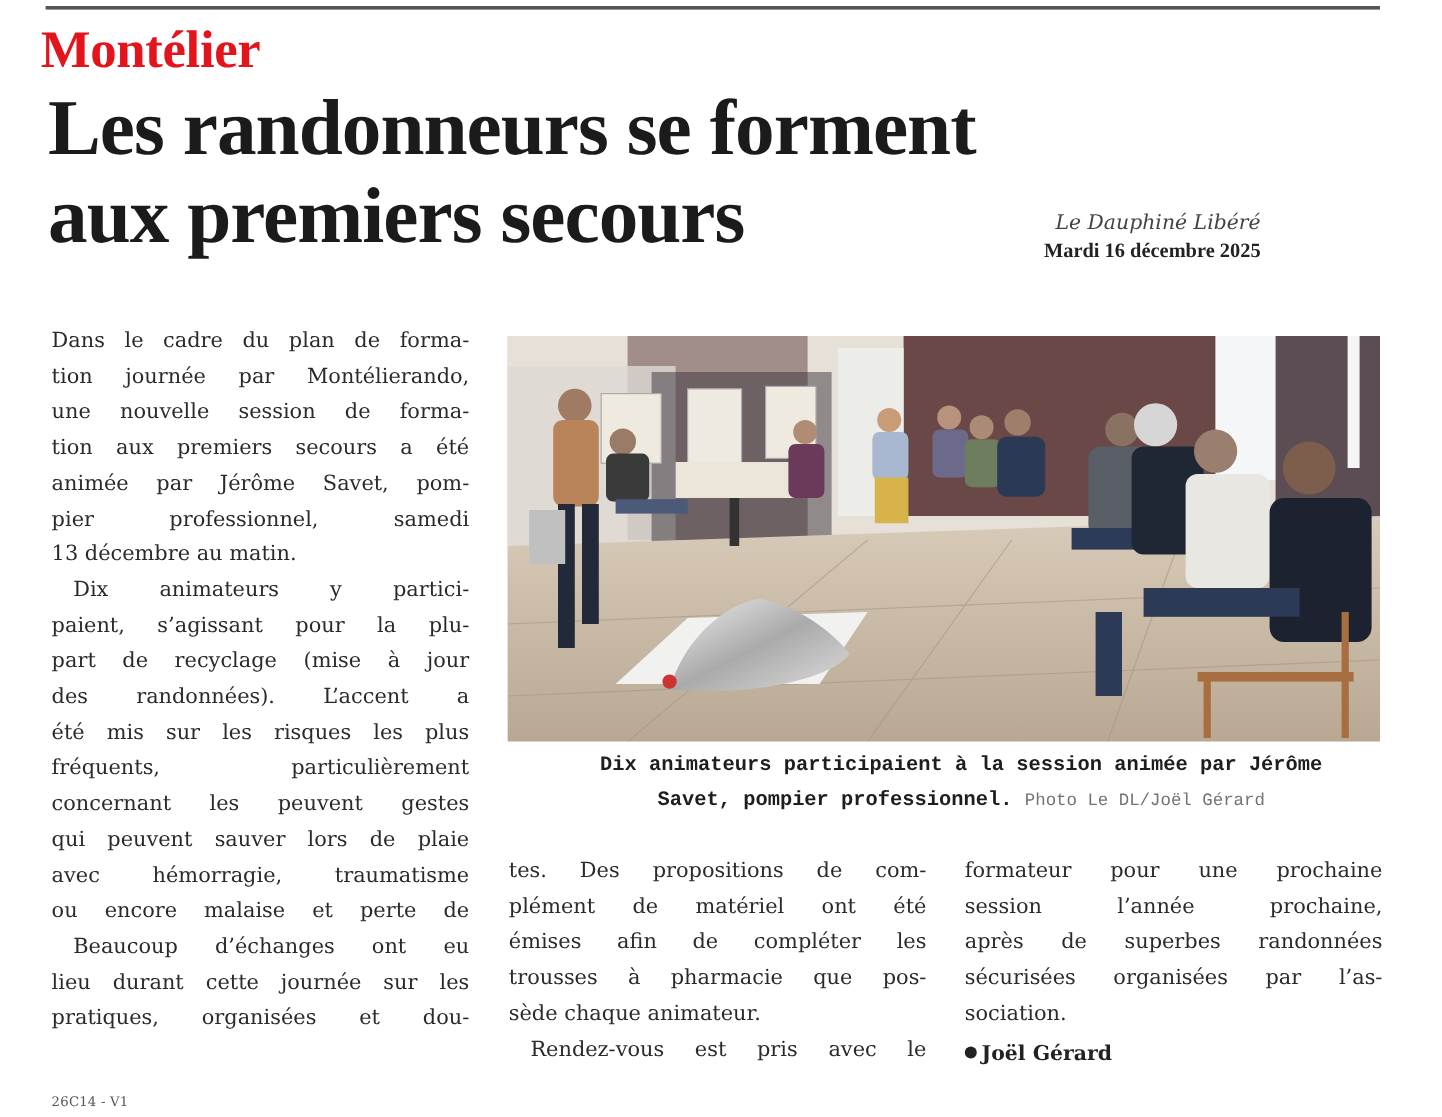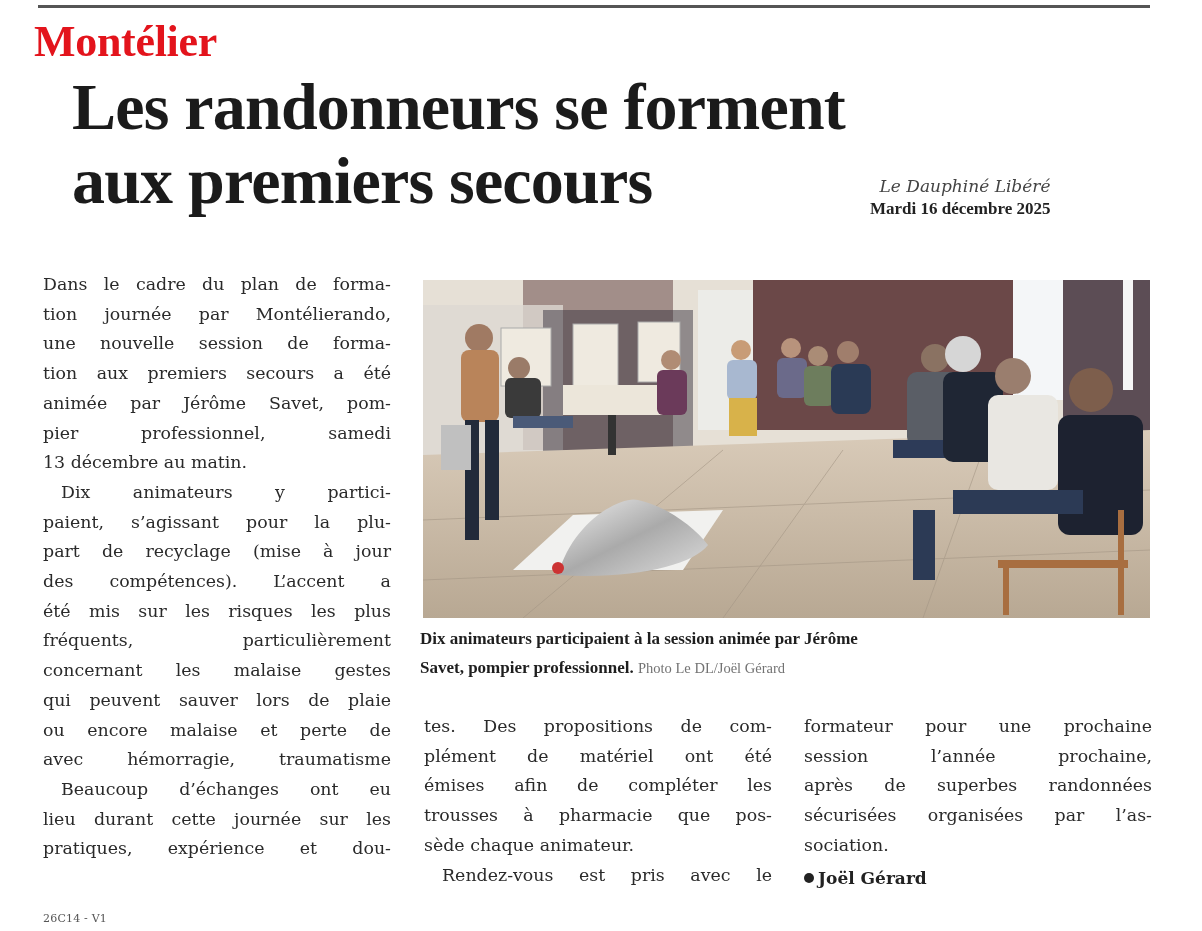--- a/index.html
+++ b/index.html
@@ -9,21 +9,21 @@
     .top-rule { position: absolute; left: 38px; top: 5px; width: 1112px; height: 3px; background: #555; }
 
     .kicker {
       position: absolute; left: 34px; top: 22px;
       font-family: "Liberation Serif", serif; font-weight: bold;
       font-size: 44px; color: #e3141c; letter-spacing: -0.3px; line-height: 40px;
     }
     .headline {
       position: absolute; left: 40px; top: 70px; width: 960px;
       font-family: "Liberation Serif", serif; font-weight: bold;
-      font-size: 66px; line-height: 74px; color: #1b1b1b; letter-spacing: -0.8px; margin-left: 32px;
+      font-size: 66px; line-height: 74px; color: #1b1b1b; letter-spacing: -0.8px;
     }
     .pub-block { position: absolute; left: 870px; top: 174px; text-align: left; }
     .pub-name {
       font-family: "DejaVu Serif", serif; font-style: italic; font-size: 17px;
       color: #444; line-height: 24px; white-space: nowrap; text-align: right;
     }
     .pub-date {
       font-family: Liberation Serif, serif; font-weight: bold; font-size: 17px;
       color: #222; line-height: 22px; white-space: nowrap;
     }
@@ -41,22 +41,22 @@
     .col-2 { left: 424px; top: 712px; width: 348px; }
     .col-3 { left: 804px; top: 712px; width: 348px; }
 
     .photo {
       position: absolute; left: 423px; top: 280px; width: 727px; height: 338px;
       overflow: hidden; background: #cdbfae;
     }
     .photo svg { display: block; }
 
     .caption {
-      position: absolute; left: 420px; top: 624px; width: 730px;
-      font-family: Liberation Serif, serif; font-size: 17px; line-height: 29px; color: #1e1e1e;
+      position: absolute; left: 436px; top: 624px; width: 730px;
+      font-family: Liberation Mono, monospace; font-size: 17px; line-height: 29px; color: #1e1e1e; text-align: center;
     }
     .caption .cap-bold { font-weight: bold; }
     .caption .credit { font-weight: normal; font-size: 14.5px; color: #737373; }
 
     .byline {
       position: absolute; left: 804px; top: 864px;
       font-family: "DejaVu Serif", serif; font-weight: bold; font-size: 17px; color: #222;
       white-space: nowrap; line-height: 28px;
     }
     .byline .dot {
@@ -90,30 +90,30 @@
   <span class="line">Dans le cadre du plan de forma-</span>
   <span class="line">tion journée par Montélierando,</span>
   <span class="line">une nouvelle session de forma-</span>
   <span class="line">tion aux premiers secours a été</span>
   <span class="line">animée par Jérôme Savet, pom-</span>
   <span class="line">pier professionnel, samedi</span>
   <span class="line last">13 décembre au matin.</span>
   <span class="line indent">Dix animateurs y partici-</span>
   <span class="line">paient, s’agissant pour la plu-</span>
   <span class="line">part de recyclage (mise à jour</span>
-  <span class="line">des compétences). L’accent a</span>
+  <span class="line">des randonnées). L’accent a</span>
   <span class="line">été mis sur les risques les plus</span>
   <span class="line">fréquents, particulièrement</span>
-  <span class="line">concernant les malaise gestes</span>
+  <span class="line">concernant les peuvent gestes</span>
   <span class="line">qui peuvent sauver lors de plaie</span>
+  <span class="line">avec hémorragie, traumatisme</span>
   <span class="line">ou encore malaise et perte de</span>
-  <span class="line">avec hémorragie, traumatisme</span>
   <span class="line indent">Beaucoup d’échanges ont eu</span>
   <span class="line">lieu durant cette journée sur les</span>
-  <span class="line">pratiques, expérience et dou-</span>
+  <span class="line">pratiques, organisées et dou-</span>
 </div>
 
 <div class="photo">
   <svg width="727" height="338" viewBox="0 0 727 338">
     <defs>
       <linearGradient id="floor" x1="0" y1="0" x2="0" y2="1">
         <stop offset="0" stop-color="#d9cbb9"></stop>
         <stop offset="1" stop-color="#b8a893"></stop>
       </linearGradient>
       <linearGradient id="foil" x1="0" y1="0" x2="1" y2="1">

